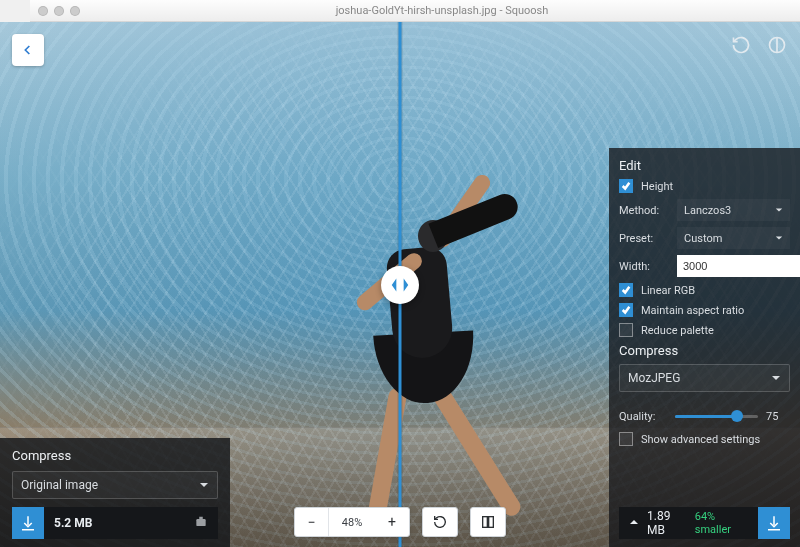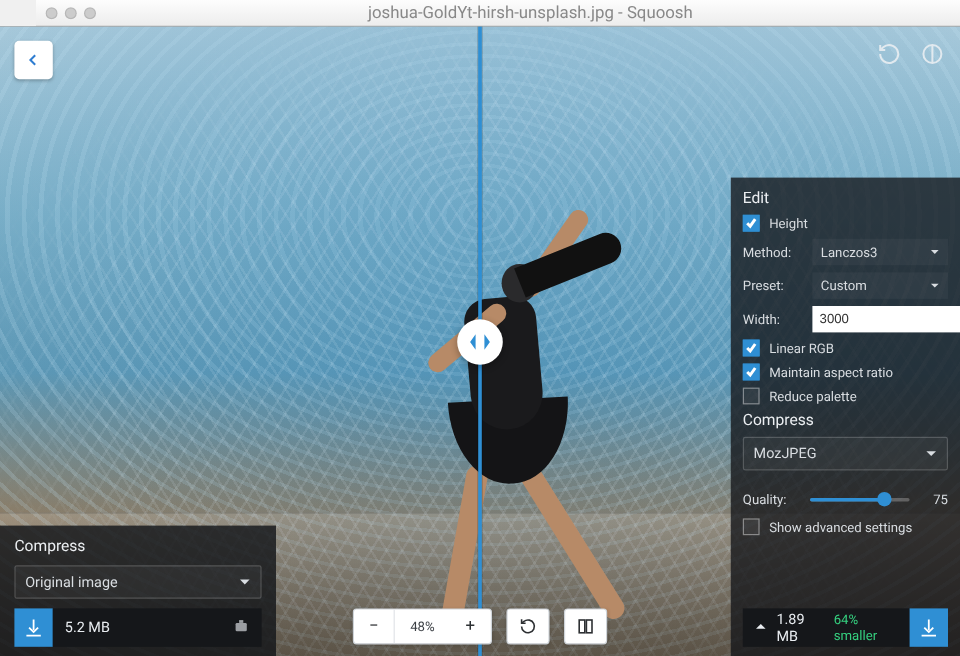--- a/index.html
+++ b/index.html
@@ -4,21 +4,21 @@
 <style>
   * { margin: 0; padding: 0; box-sizing: border-box; }
   html, body { width: 800px; height: 547px; overflow: hidden; font-family: -apple-system, BlinkMacSystemFont, "Segoe UI", Roboto, sans-serif; }
   body { position: relative; background: #f0f0f0; }
 
   
   .titlebar {
     height: 22px; background: linear-gradient(#fdfdfd,#ededed);
     border-bottom: 1px solid #d6d6d6;
     display: flex; align-items: center; padding: 0 8px;
-    font-size: 14px; color: #888; margin-left: 30px;
+    font-size: 11px; color: #888; margin-left: 30px;
   }
   .tl-dots { display: flex; gap: 6px; margin-right: 12px; }
   .tl-dots span { width: 10px; height: 10px; border-radius: 50%; border:1px solid rgba(0,0,0,.1); background:#ccc; }
   .tl-title { flex: 1; text-align: center; }
 
   .app {
     position: absolute; inset: 22px 0 0 0;
     display: flex; flex-direction: column;
   }
 
@@ -96,21 +96,21 @@
   .panel-left h3 { font-weight:400; font-size:13px; color:#eceff2; margin-bottom:8px; }
   .select {
     background:rgba(255,255,255,.04); border:1px solid rgba(255,255,255,.18);
     height:28px; display:flex; align-items:center; justify-content:space-between;
     padding:0 8px; font-size:12px; color:#d9dde1; cursor:pointer; border-radius:2px;
     margin-bottom:8px;
   }
   .select svg { width:10px; height:10px; fill:#d9dde1; }
 
   .statusbar {
-    height:32px; display:flex; align-items:stretch; gap:0;
+    height:32px; display:flex; align-items:stretch; gap:0;font-weight:bold;
   }
   .dl-btn {
     width:32px; height:32px; background:#2f8fd4; display:grid; place-items:center; cursor:pointer;
   }
   .dl-btn svg { width:18px; height:18px; stroke:#fff; fill:none; stroke-width:2; }
   .size { flex:1; background:#15171a; display:flex; align-items:center; padding:0 10px; font-size:12px; color:#e9edf1; gap:8px; }
   .size .arrow svg { width:10px; height:10px; fill:#e9edf1; transform:rotate(180deg); }
   .size .end-ic { margin-left:auto; opacity:.75; }
   .size .end-ic svg { width:14px; height:14px; fill:#c8ccd0; }
   .smaller { color:#35d07f; font-size:11px; }
@@ -135,21 +135,21 @@
   .row input[type=text] {
     flex:1; height:22px; background:#fff; border:none; padding:0 6px;
     font-size:11px; color:#333;
   }
   .slider-row { display:flex; align-items:center; gap:8px; }
   .slider-row label { flex:0 0 48px; }
   .slider-wrap { flex:1; position:relative; height:20px; display:flex; align-items:center; }
   .slider-track { height:3px; width:100%; background:rgba(255,255,255,.25); border-radius:2px; position:relative; }
   .slider-fill { position:absolute; left:0; top:0; bottom:0; background:#2f8fd4; border-radius:2px; }
   .slider-thumb { position:absolute; top:50%; width:12px; height:12px; background:#2f8fd4; border-radius:50%; transform:translate(-50%,-50%); cursor:pointer; }
-  .slider-row .val { width:24px; text-align:right; }
+  .slider-row .val { width:24px; text-align:left; }
 
   .panel-right .status { margin-top:auto; display:flex; align-items:center; height:32px; }
   .panel-right .status .size { background:#15171a; flex:1; height:32px; }
   .panel-right .status .dl-btn { height:32px; }
 
   
   .toolbar {
     position:absolute; left:50%; bottom:10px; transform:translateX(-50%);
     display:flex; gap:12px; align-items:center;
   }

